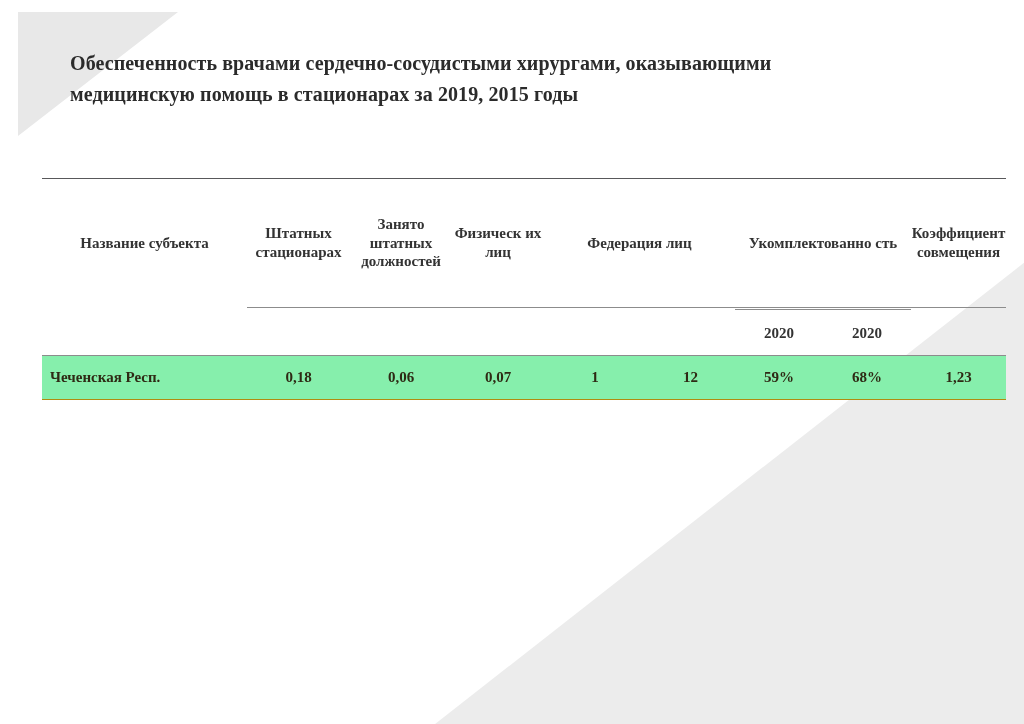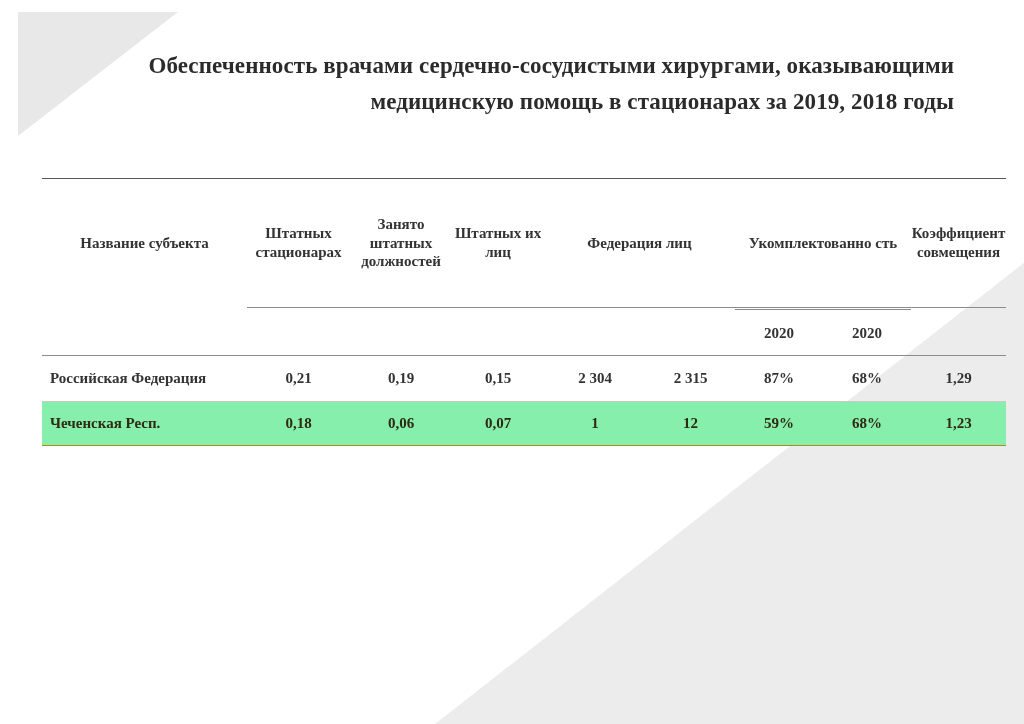--- a/index.html
+++ b/index.html
@@ -41,22 +41,22 @@
     background: #ececec;
     clip-path: polygon(100% 0, 100% 100%, 0 100%);
   }
 
   
   .title {
     position: absolute;
     left: 70px;
     top: 48px;
     width: 884px;
-    text-align: right;
-    font-size: 23px;
+    text-align: left;
+    font-size: 20px;
     font-weight: bold;
     line-height: 1.55;
     color: #2b2b2b;
     letter-spacing: 0.1px;
   }
 
   
   .table-wrap {
     position: absolute;
     left: 42px;
@@ -179,21 +179,21 @@
 </head>
 <body>
 
 <div id="slide">
 
   <div class="deco deco-tl"></div>
   <div class="deco deco-right"></div>
 
   <div class="title">
     <span class="stack">Обеспеченность врачами сердечно-сосудистыми хирургами, оказывающими</span>
-    <span class="stack">медицинскую помощь в стационарах за 2019, 2018 годы</span>
+    <span class="stack">медицинскую помощь в стационарах за 2019, 2015 годы</span>
   </div>
 
   <div class="table-wrap">
     <table class="grid">
       <colgroup>
         <col class="c0">
           <col class="c1">
           <col class="c2">
           <col class="c3">
         <col class="c4">
@@ -213,21 +213,21 @@
           <td></td>
           <td></td>
           <td></td>
           <td></td>
         </tr>
 
         <tr class="hdr-main">
           <td class="subj hdr-subj" rowspan="1">Название субъекта</td>
           <td>Штатных стационарах</td>
           <td>Занято штатных должностей</td>
-          <td>Штатных их лиц</td>
+          <td>Физическ их лиц</td>
           <td colspan="2">Федерация лиц</td>
           <td colspan="2">Укомплектованно сть</td>
           <td>Коэффициент совмещения</td>
         </tr>
 
         <tr class="rule-mid">
           <td></td>
           <td class="ruled"></td>
           <td class="ruled"></td>
           <td class="ruled"></td>
@@ -268,31 +268,20 @@
           <td></td>
           <td></td>
           <td></td>
           <td></td>
           <td></td>
           <td></td>
           <td></td>
           <td></td>
         </tr>
 
-        <tr class="data-row sep">
-          <td class="name">Российская Федерация</td>
-          <td>0,21</td>
-          <td>0,19</td>
-          <td>0,15</td>
-          <td class="nowrapnum">2 304</td>
-          <td class="nowrapnum">2 315</td>
-          <td>87%</td>
-          <td>68%</td>
-          <td>1,29</td>
-        </tr>
 
 
         <tr class="data-row highlight">
           <td class="name">Чеченская Респ.</td>
           <td>0,18</td>
           <td>0,06</td>
           <td>0,07</td>
           <td class="nowrapnum">1</td>
           <td class="nowrapnum">12</td>
           <td>59%</td>

